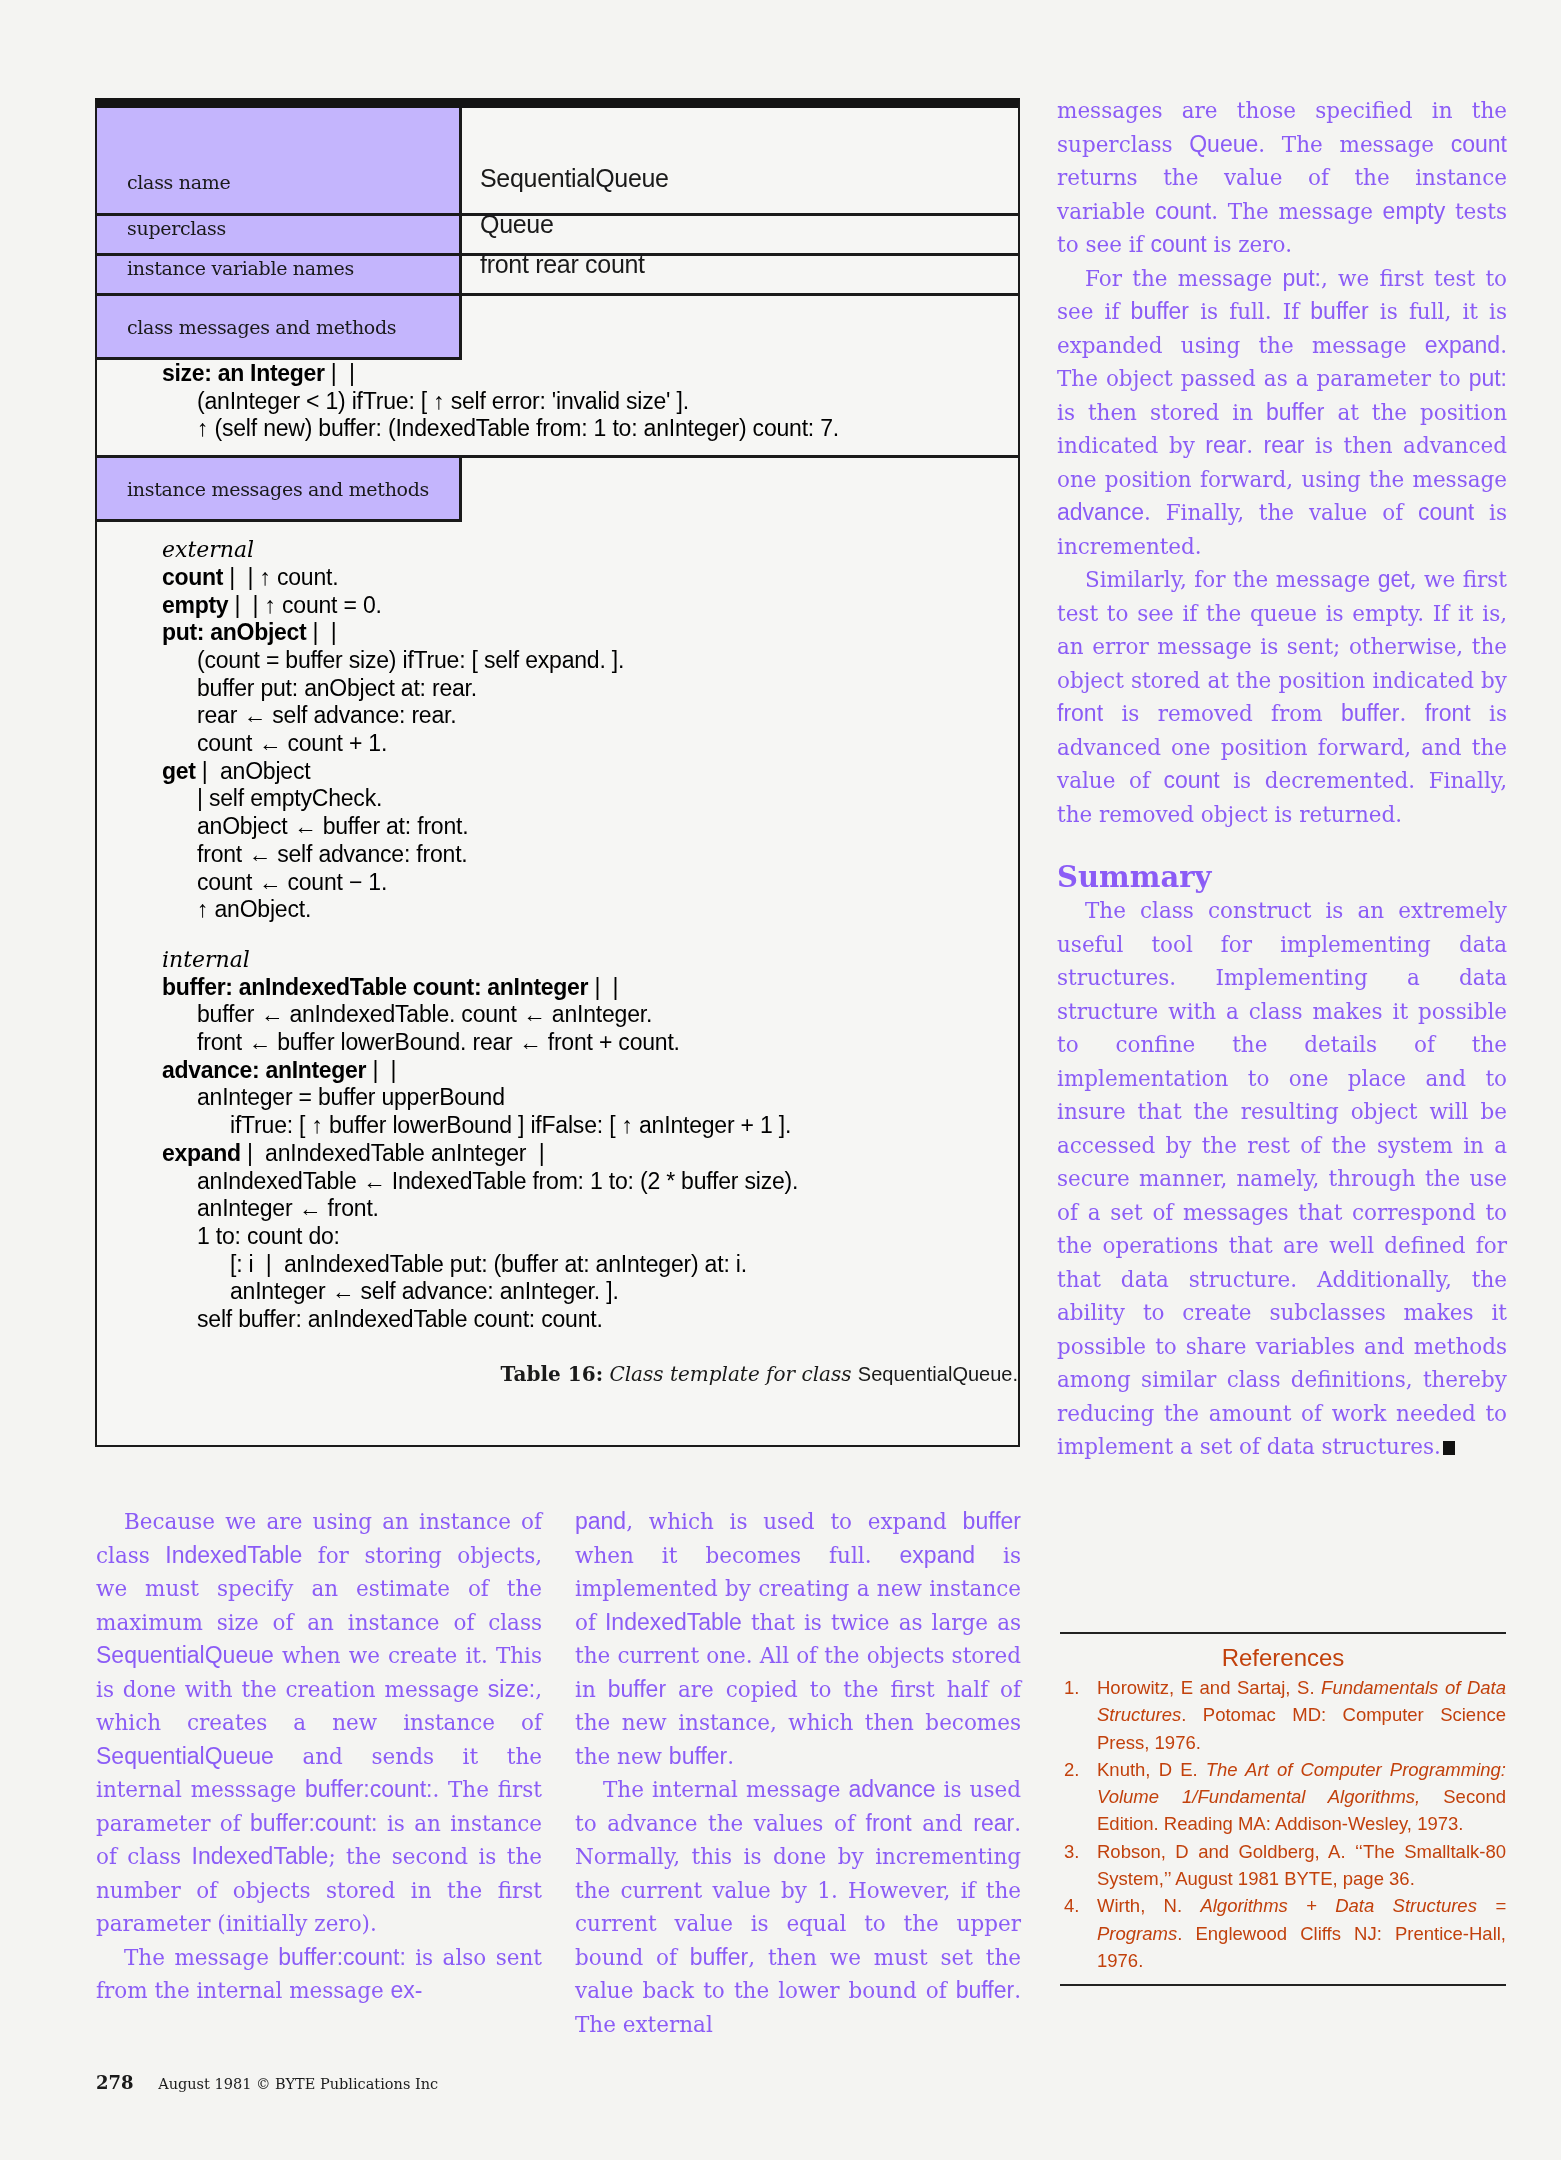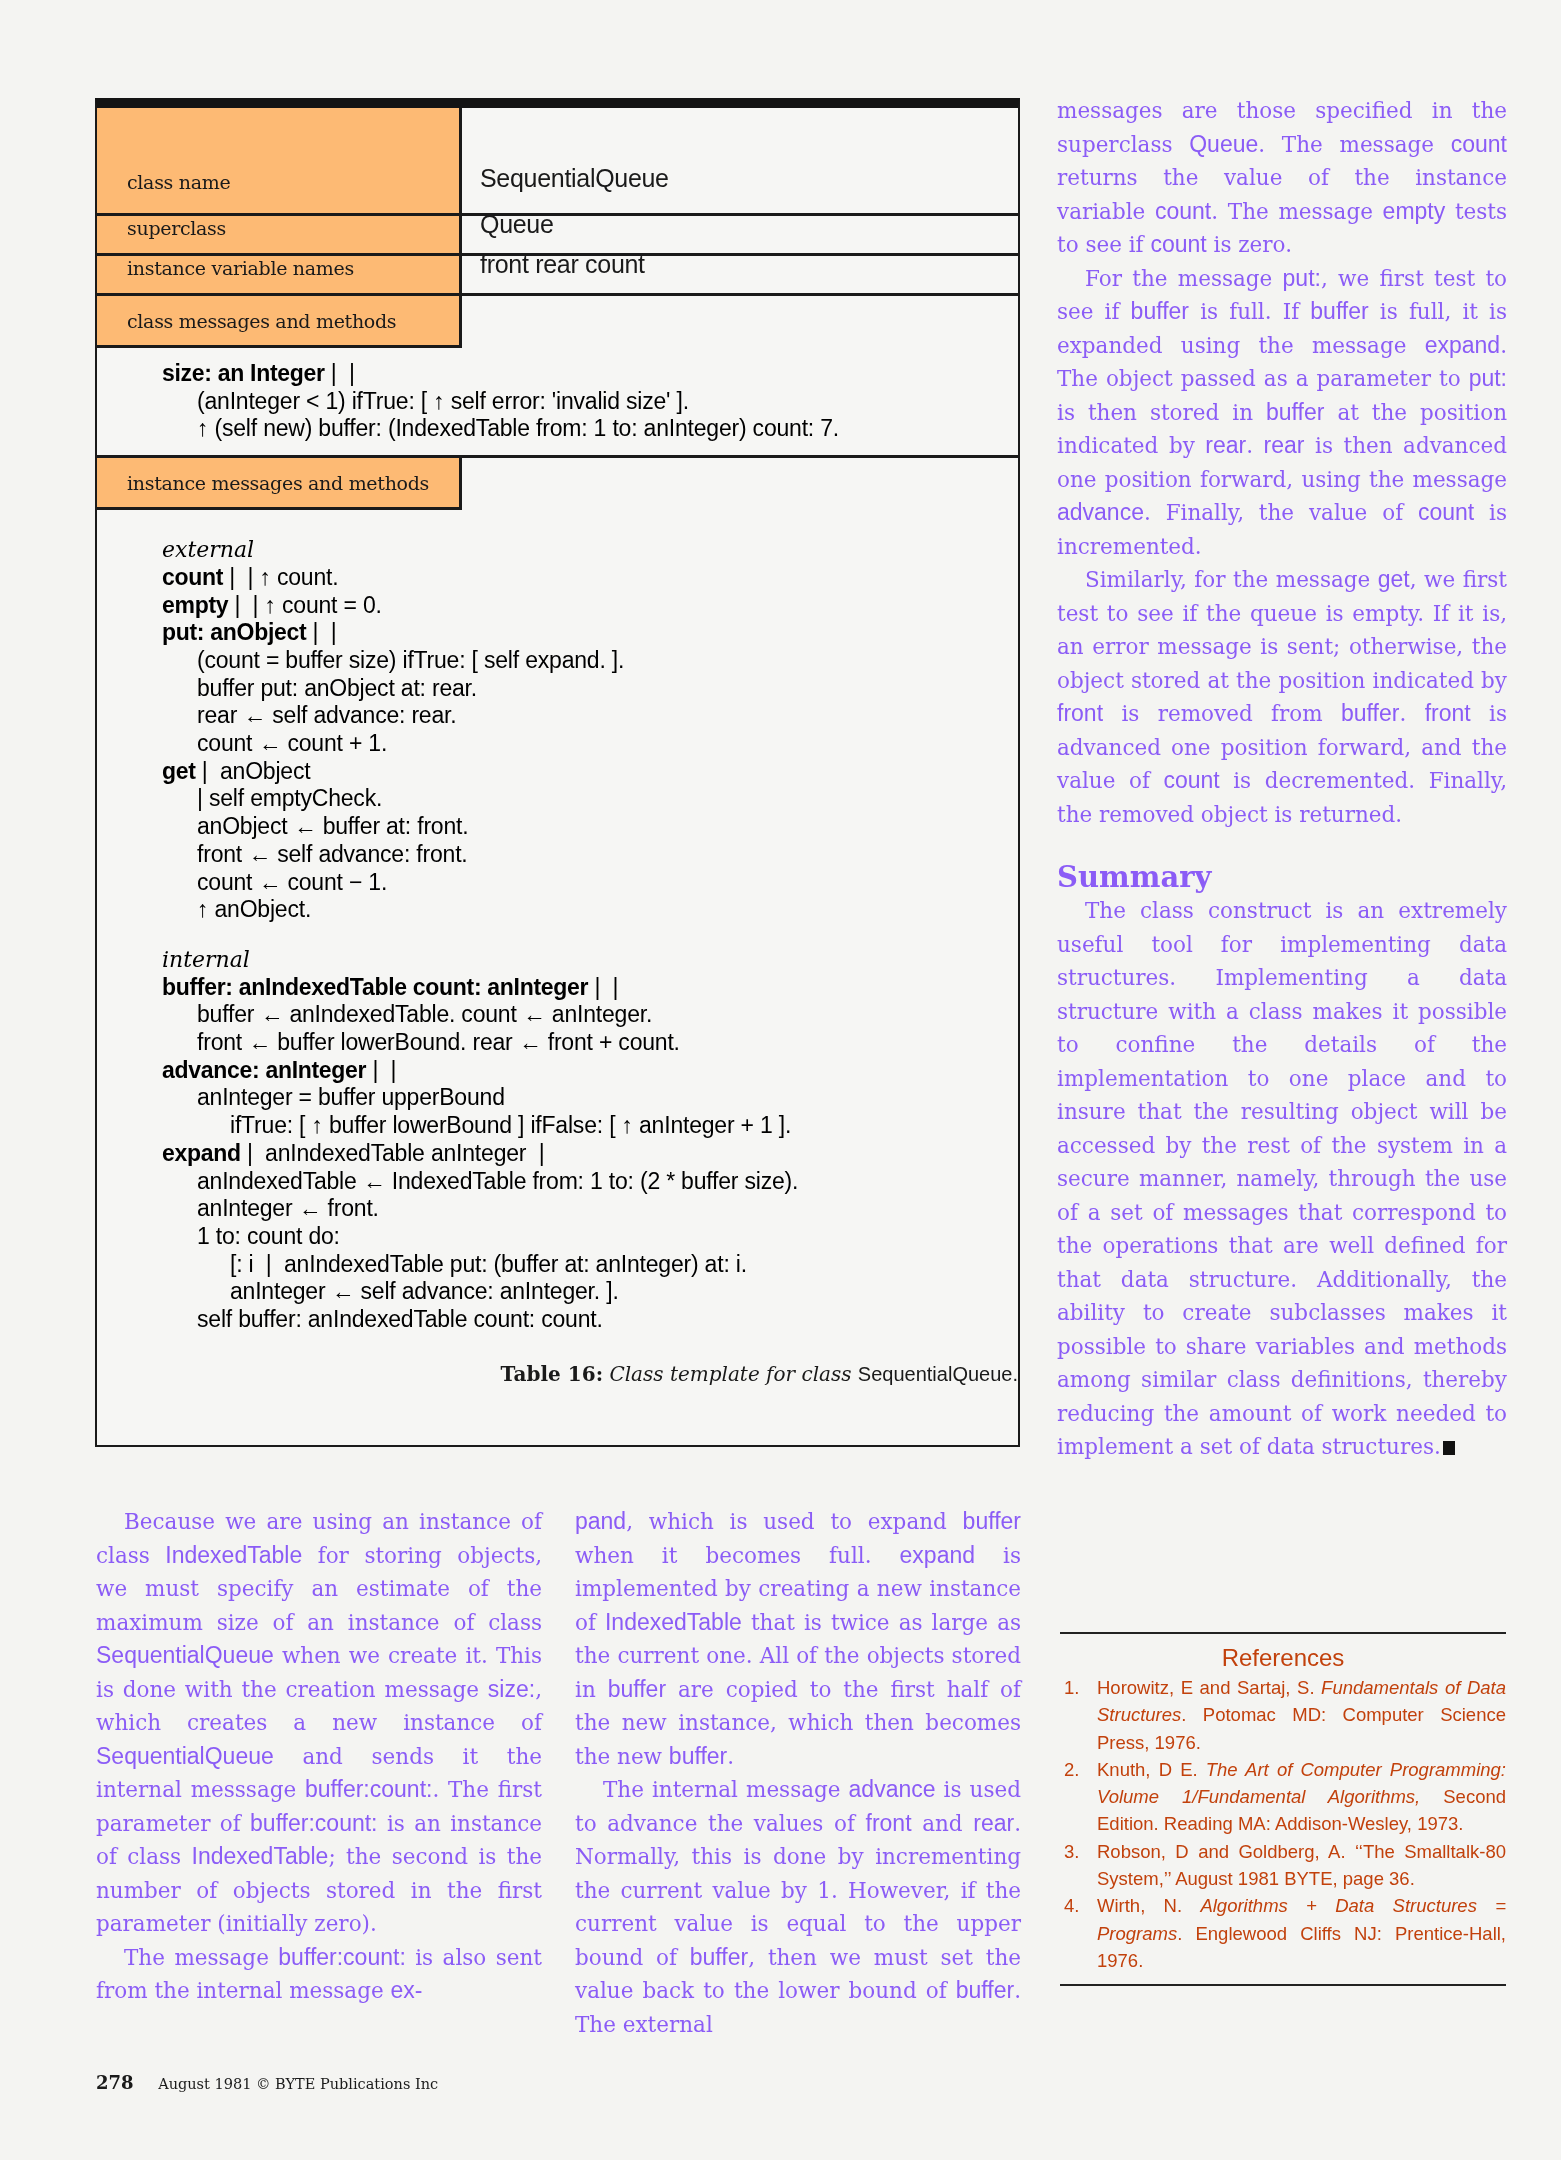--- a/index.html
+++ b/index.html
@@ -12,31 +12,31 @@
 
   
   .tbl {
     position: absolute; left: 95px; top: 98px; width: 925px; height: 1349px;
     border: 2px solid #1a1a1a; border-top: 10px solid #141414; box-sizing: border-box;
     background: #f6f6f4;
   }
   .row { position: relative; height: 40px; border-bottom: 3px solid #1a1a1a; box-sizing: border-box; display: flex; }
   .row.first { height: 108px; }
   .lbl {
-    width: 365px; background: #fdba74; border-right: 3px solid #1a1a1a; box-sizing: border-box;
+    width: 365px; background: #c4b5fd; border-right: 3px solid #1a1a1a; box-sizing: border-box;
     font-family: "DejaVu Serif", serif; font-size: 19px; display: flex; align-items: flex-end;
     padding: 0 0 14px 30px; letter-spacing: -0.3px;
   }
   .val {
     flex: 1; font-family: "Liberation Sans", sans-serif; font-size: 25px; font-weight: 300;
     display: flex; align-items: flex-end; padding: 0 0 14px 18px; letter-spacing: -0.3px;
   }
   .row.first .lbl, .row.first .val { padding-bottom: 20px; }
   .tab-only { display: flex; height: 56px; }
-  .tab-only .lbl { border-bottom: 3px solid #1a1a1a; height: 52px; align-items: center; padding: 0 0 0 30px; }
+  .tab-only .lbl { border-bottom: 3px solid #1a1a1a; height: 64px; align-items: center; padding: 0 0 0 30px; }
   .codeblk { font-family: "Liberation Sans", sans-serif; font-size: 23px; line-height: 27.7px; color: #000000; }
   .codeblk .ln { white-space: pre; }
   .ln.i0 { padding-left: 65px; }
   .ln.i1 { padding-left: 100px; }
   .ln.i2 { padding-left: 133px; }
   .kw { font-weight: bold; letter-spacing: -0.3px; }
   .sect { font-family: "DejaVu Serif", serif; font-style: italic; font-size: 22px; }
   .class-block { border-bottom: 3px solid #1a1a1a; padding: 8px 0 12px 0; }
   .caption { text-align: right; font-family: "DejaVu Serif", serif; font-size: 20px; margin-top: 28px; }
   .caption b { font-weight: bold; }

